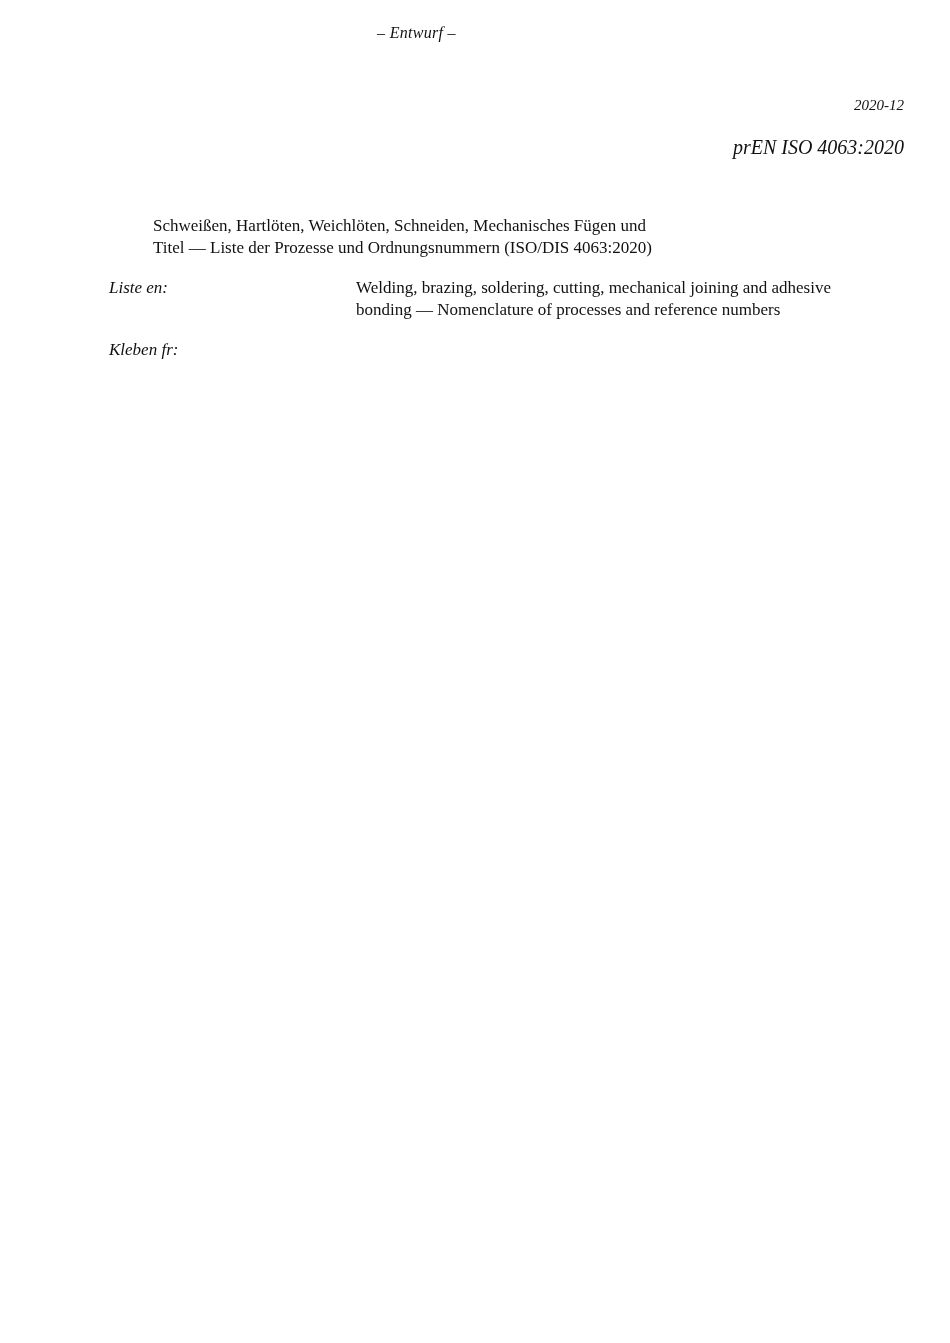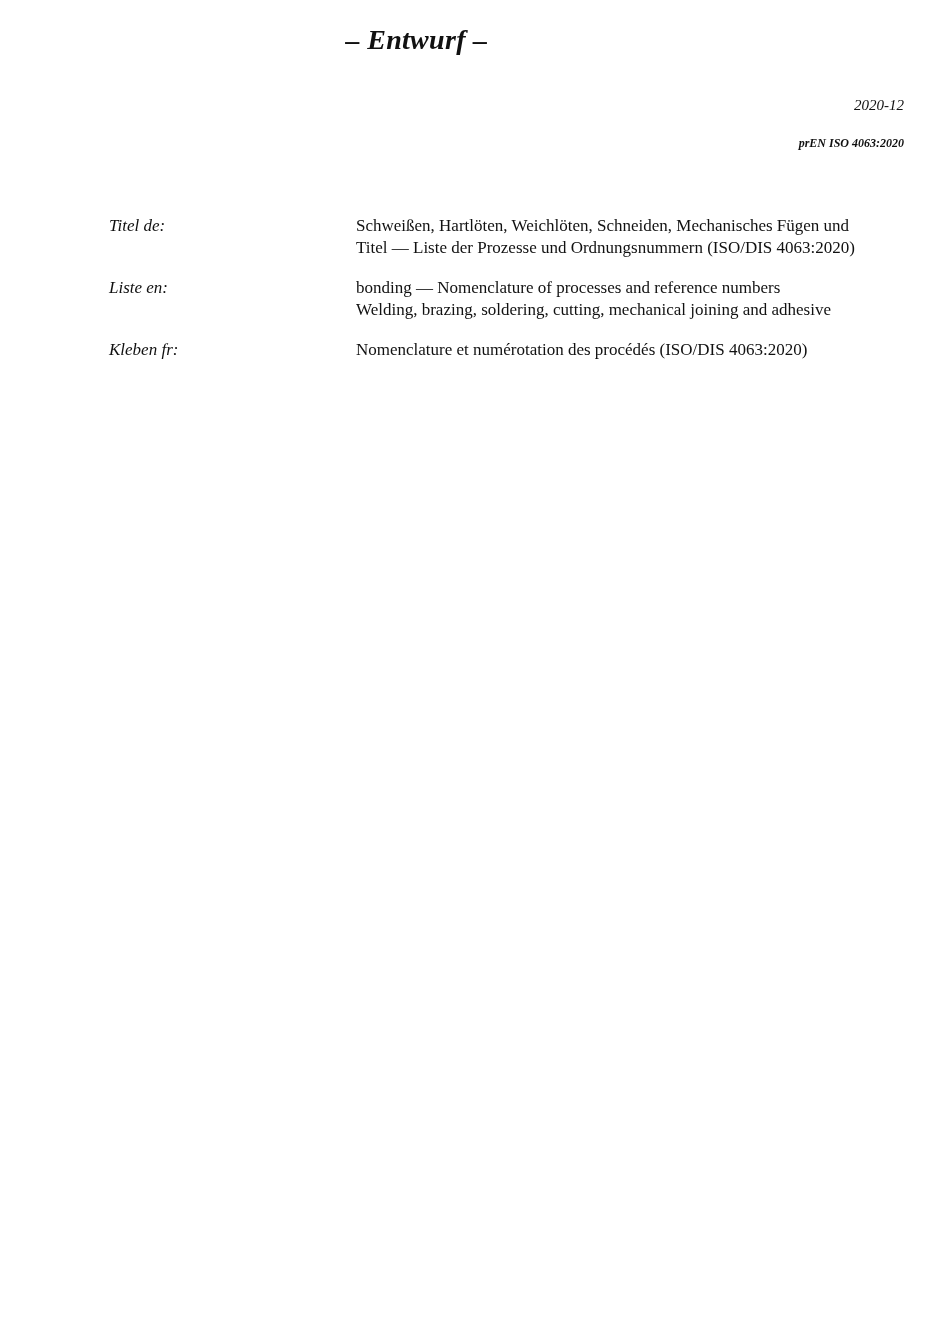--- a/index.html
+++ b/index.html
@@ -16,41 +16,41 @@
       overflow: hidden;
     }
     .page-heading {
       position: absolute;
       top: 24px;
       left: 0;
       width: 833px;
       text-align: center;
       font-family: "Liberation Serif", "DejaVu Serif", serif;
       font-style: italic;
-      font-weight: bold;
-      font-size: 28px;
+      font-weight: normal;
+      font-size: 16px;
       letter-spacing: 0.3px;
     }
     .doc-date {
       position: absolute;
       top: 97px;
       right: 46px;
       font-family: "Liberation Serif", "DejaVu Serif", serif;
       font-style: italic;
       font-size: 15px;
       margin-left: 43px;
     }
     .doc-number {
       position: absolute;
       top: 136px;
       right: 46px;
       font-family: "Liberation Serif", "DejaVu Serif", serif;
       font-style: italic;
-      font-weight: bold;
-      font-size: 12px;
+      font-weight: normal;
+      font-size: 20px;
     }
     .titles {
       position: absolute;
       top: 215px;
       left: 109px;
       width: 800px;
     }
     .title-row {
       display: flex;
       margin-bottom: 19px;
@@ -79,32 +79,30 @@
 <body>
 
 <div class="page-heading">– Entwurf –</div>
 
 <div class="doc-date">2020-12</div>
 
 <div class="doc-number">prEN ISO 4063:2020</div>
 
 <div class="titles">
   <div class="title-row">
-    <div class="title-label">Titel de:</div>
     <div class="title-text">
       <span class="title-line">Schweißen, Hartlöten, Weichlöten, Schneiden, Mechanisches Fügen und</span>
       <span class="title-line">Titel — Liste der Prozesse und Ordnungsnummern (ISO/DIS 4063:2020)</span>
     </div>
   </div>
   <div class="title-row">
     <div class="title-label">Liste en:</div>
     <div class="title-text">
+      <span class="title-line">Welding, brazing, soldering, cutting, mechanical joining and adhesive</span>
       <span class="title-line">bonding — Nomenclature of processes and reference numbers</span>
-      <span class="title-line">Welding, brazing, soldering, cutting, mechanical joining and adhesive</span>
     </div>
   </div>
   <div class="title-row">
     <div class="title-label">Kleben fr:</div>
     <div class="title-text">
-      <span class="title-line">Nomenclature et numérotation des procédés (ISO/DIS 4063:2020)</span>
     </div>
   </div>
 </div>
 
 </body></html>

